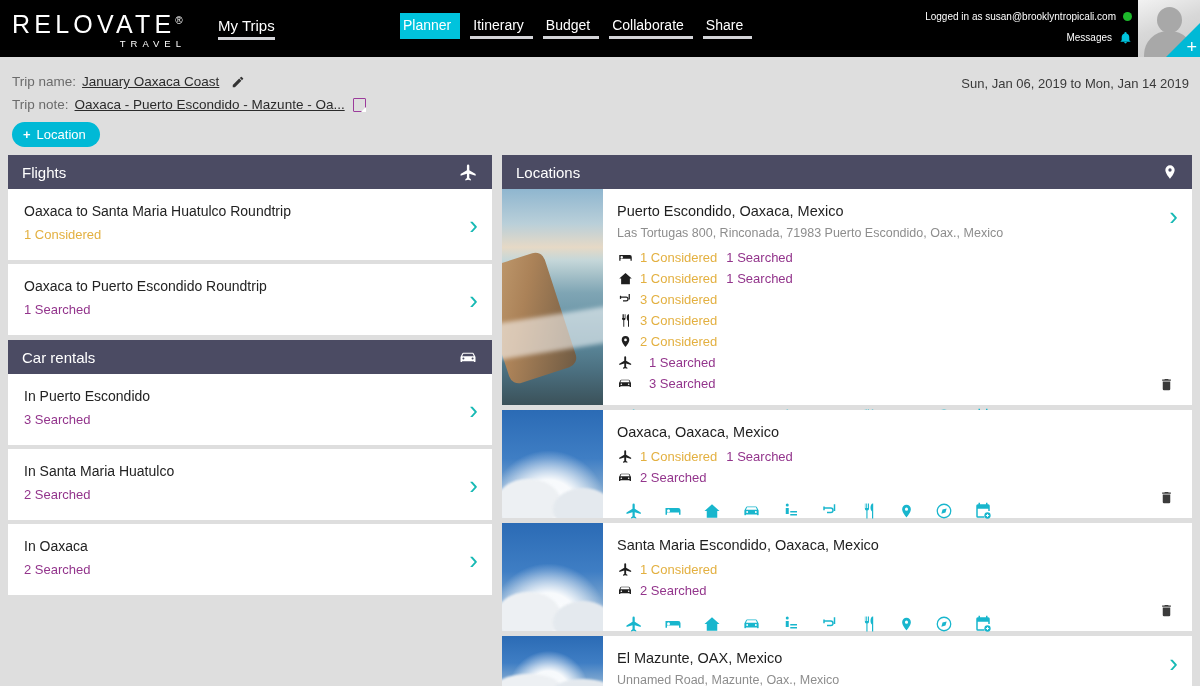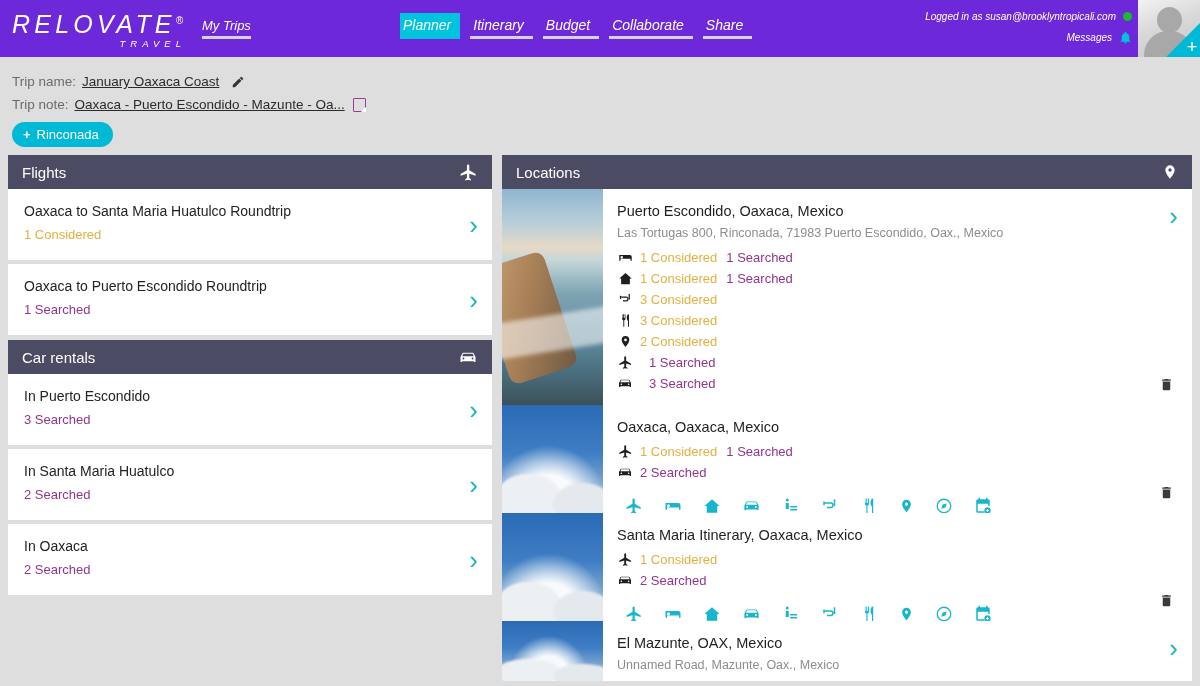--- a/index.html
+++ b/index.html
@@ -7,24 +7,23 @@
     width: 1200px; height: 686px;
     background: #dedede;
     font-family: "Liberation Sans", sans-serif;
     overflow: hidden;
   }
 
   
   .topbar {
     position: relative;
     height: 57px;
-    background: #6d28d9;
+    background: #000000;
     display: flex;
     align-items: center;
-    font-style: italic;
   }
   .logo-wrap { padding-left: 12px; width: 190px; }
   .logo-main {
     color: #ffffff;
     font-size: 25px;
     letter-spacing: 4.2px;
     font-weight: 400;
     line-height: 26px;
     position: relative;
     display: inline-block;
@@ -34,22 +33,22 @@
   .logo-sub {
     color: #ffffff;
     font-size: 9.5px;
     letter-spacing: 5px;
     text-align: right;
     padding-right: 4px;
     margin-top: 1px;
   }
   .mytrips {
     color: #ffffff;
-    font-size: 13px;
-    margin-left: 12px;
+    font-size: 15px;
+    margin-left: 28px;
     padding-bottom: 3px;
     border-bottom: 3px solid #d3d4d8;
     cursor: pointer;
   }
   .navtabs {
     position: absolute;
     left: 400px;
     top: 13px;
     display: flex;
     align-items: flex-start;
@@ -163,21 +162,21 @@
   .list-card { padding: 14px 16px 15px 16px; min-height: 71px; }
   .list-title { font-size: 14px; color: #232323; margin-bottom: 6px; }
   .considered { color: #e3b040; font-size: 13px; }
   .searched  { color: #93358c; font-size: 13px; }
   .chev {
     position: absolute; right: 14px; top: 50%; transform: translateY(-50%);
     color: #17b9b4; font-size: 26px; line-height: 18px; font-weight: 300;
   }
 
   
-  .loc-card { background:#ffffff; display: flex; position: relative; }
+  .loc-card { background:#ffffff; margin-top: 5px; display: flex; position: relative; }
   .loc-card.first { margin-top: 0; }
   .thumb { width: 101px; flex: 0 0 101px; }
   .thumb-beach {
     background:
       linear-gradient(to bottom, #8fb6cf 0%, #b9cfd9 16%, #e6d9c6 27%, #c5d7d9 33%, #7fa5b4 48%, #5d8a9d 70%, #4a6e7e 85%, #3b5159 100%);
     position: relative; overflow: hidden;
   }
   .thumb-beach:before {
     content:''; position:absolute; left:-10px; top:32%;
     width: 70px; height: 120px;
@@ -279,22 +278,23 @@
         </svg>
     </span>
   </div>
   <div class="trip-line">
     <span class="trip-label">Trip note:</span>
     <span class="trip-value">Oaxaca - Puerto Escondido - Mazunte - Oa...</span>
     <span class="notepad"></span>
   </div>
   <div class="btn-location">
     <span class="pl">+</span>
-    <span>Rinconada</span>
-  </div>
+    <span>Location</span>
+  </div>
+  <div class="trip-dates">Sun, Jan 06, 2019 to Mon, Jan 14 2019</div>
 </div>
 
 <div class="cols">
 
   <div class="col-left">
 
     <div class="panel">
       <div class="panel-head">
         <span>Flights</span>
         <span class="hico">
@@ -602,21 +602,21 @@
               <svg width="15" height="17" viewBox="0 0 24 24" fill="currentColor">
                 <path d="M6 19a2 2 0 0 0 2 2h8a2 2 0 0 0 2-2V7H6v12zM19 4h-3.5l-1-1h-5l-1 1H5v2h14V4z"></path>
               </svg>
             </span>
         </div>
       </div>
 
       <div class="loc-card" style="height:108px;">
         <div class="thumb thumb-sky"></div>
         <div class="loc-body">
-          <div class="loc-title">Santa Maria Itinerary, Oaxaca, Mexico</div>
+          <div class="loc-title">Santa Maria Escondido, Oaxaca, Mexico</div>
           <div class="stat-row">
             <span class="stat-ico">
                 <svg width="15" height="15" viewBox="0 0 24 24" fill="currentColor">
                   <path d="M21 16v-2l-8-5V3.5a1.5 1.5 0 0 0-3 0V9l-8 5v2l8-2.5V19l-2 1.5V22l3.5-1 3.5 1v-1.5L13 19v-5.5L21 16z"></path>
                 </svg>
               </span>
             <span class="stat-txt">
                 <span class="considered">1 Considered</span>
               </span>
           </div>

